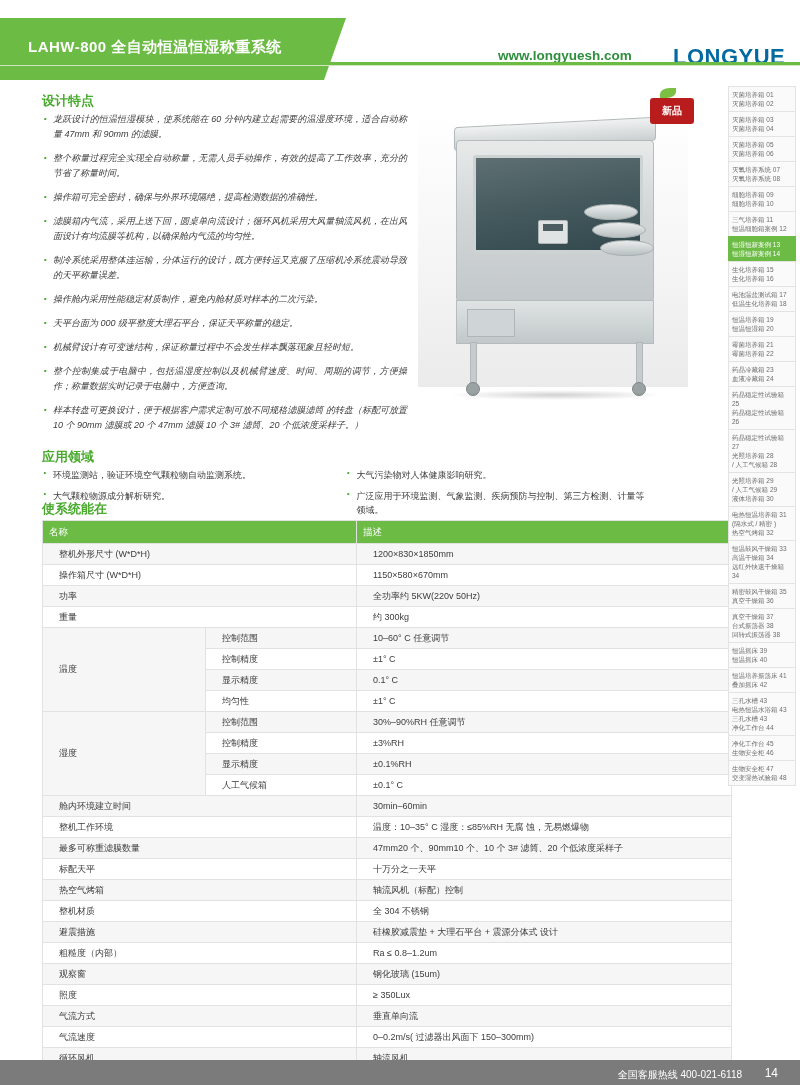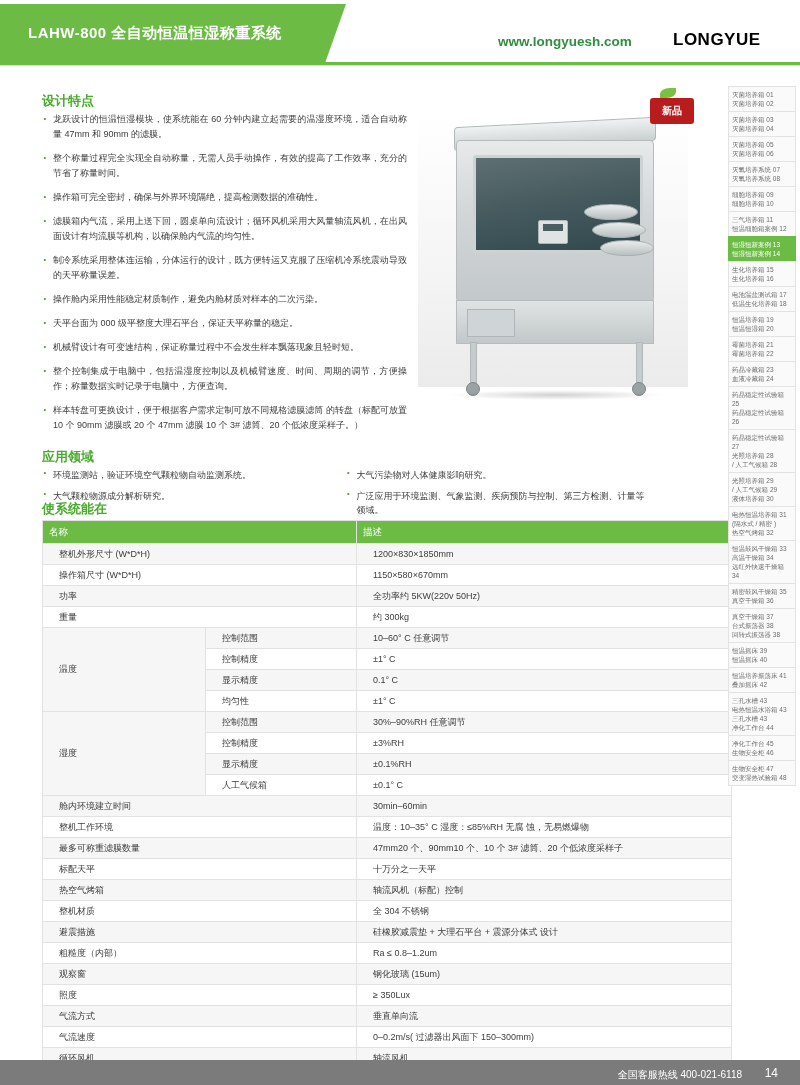--- a/index.html
+++ b/index.html
@@ -2,38 +2,38 @@
 <html><head>
 <meta charset="utf-8">
 <style>
   html,body{margin:0;padding:0;}
   body{
     width:800px;height:1085px;background:#ffffff;
     font-family:"Liberation Sans","DejaVu Sans",sans-serif;
     color:#333;position:relative;overflow:hidden;
   }
   
-  .header{position:absolute;left:0;top:4px;width:800px;height:62px;}
+  .header{position:absolute;left:0;top:18px;width:800px;height:62px;}
   .header-green{position:absolute;left:0;top:0;width:324px;height:62px;background:#6cbb45;}
   .header-green:after{content:"";position:absolute;right:-22px;top:0;width:0;height:0;
       border-top:62px solid #6cbb45;border-right:22px solid transparent;}
   .header-title{position:absolute;left:28px;top:20px;color:#fff;font-size:15px;font-weight:bold;letter-spacing:.5px;}
   .header-url{position:absolute;left:498px;top:30px;font-size:13.5px;color:#2f8f3e;font-weight:bold;}
-  .brand{position:absolute;left:673px;top:26px;font-size:17px;font-weight:bold;color:#000000;letter-spacing:.5px;}
+  .brand{position:absolute;left:673px;top:26px;font-size:22px;font-weight:bold;color:#0369a1;letter-spacing:.5px;}
   .header-rule{position:absolute;left:0;top:62px;width:800px;height:3px;background:#6cbb45;}
   .header-rule2{position:absolute;left:0;top:65px;width:800px;height:1px;background:#cfe6bf;}
 
   
   .sec-title{position:absolute;font-size:13px;color:#4aaa2e;font-weight:bold;}
   #sec-features{left:42px;top:92px;}
   #sec-apps{left:42px;top:448px;}
   #sec-specs{left:42px;top:500px;}
 
   
-  .features{position:absolute;left:42px;top:112px;width:365px;}
+  .features{position:absolute;left:42px;top:112px;width:365px;font-style:italic;}
   .feat{position:relative;padding-left:11px;margin-bottom:9px;font-size:9px;line-height:15px;color:#3c3c3c;text-align:justify;}
   .feat:before{content:"·";position:absolute;left:1px;top:-1px;color:#4aaa2e;font-size:13px;font-weight:bold;}
 
   
   .product{position:absolute;left:408px;top:86px;width:290px;height:320px;}
   .prod-photo{position:absolute;left:10px;top:26px;width:270px;height:275px;
       background:linear-gradient(180deg,#ffffff 0%,#f4f4f4 60%,#ebebeb 100%);}
   .cab-body{position:absolute;left:38px;top:28px;width:196px;height:160px;
       background:linear-gradient(180deg,#e8eaea 0%,#d2d6d7 45%,#c3c8ca 100%);
       border:1px solid #b6bcbe;border-radius:4px;}

